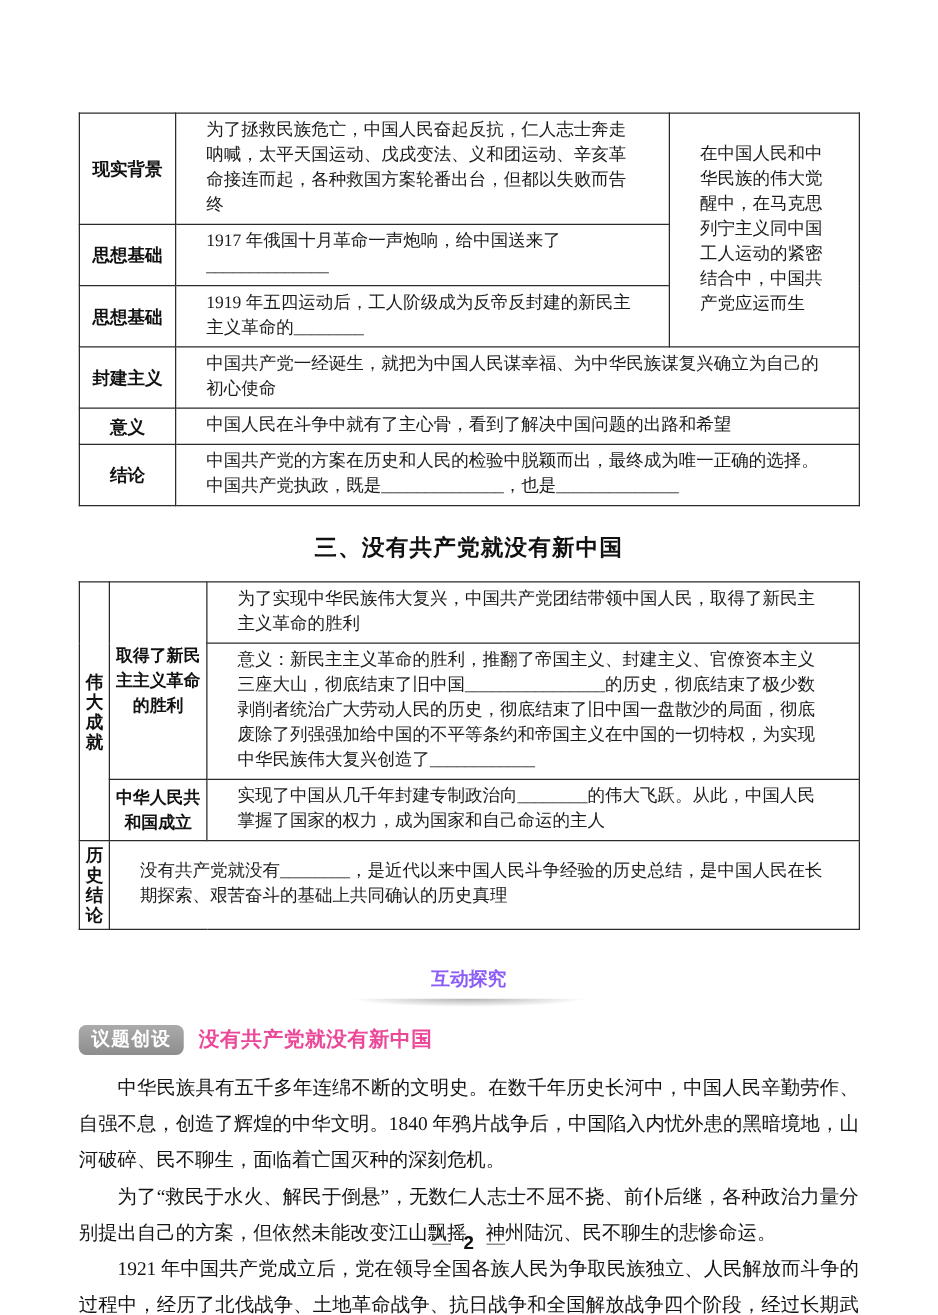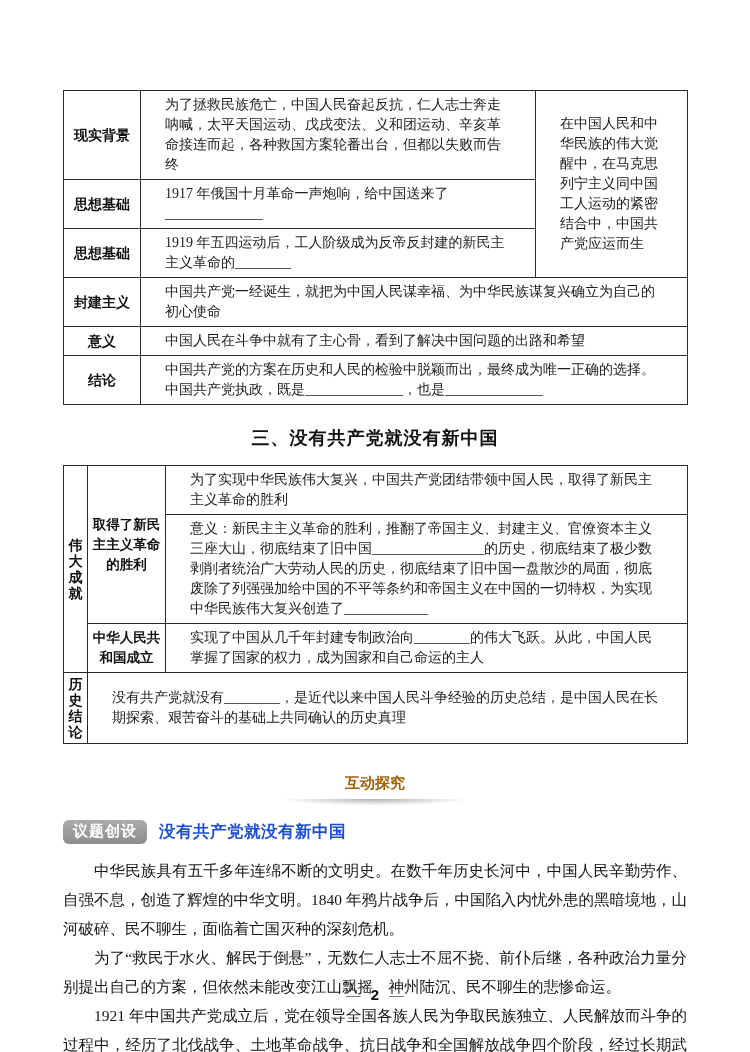--- a/index.html
+++ b/index.html
@@ -55,41 +55,41 @@
     font-weight: bold; text-align: center;
     padding: 3px 2px; word-break: break-all;
     font-size: 14px; line-height: 16px; color: #111; margin-left: 12px;
   }
 
   
   .explore-head {
     margin-top: 30px;
     text-align: center;
     font-family: "Liberation Sans", sans-serif;
-    font-weight: bold; font-size: 15px; color: #a16207;
+    font-weight: bold; font-size: 15px; color: #8b5cf6;
   }
   .explore-shadow {
     width: 250px; height: 9px; margin: 6px auto 0 auto;
     background: radial-gradient(ellipse 52% 100% at 50% 0%, rgba(0,0,0,0.30), rgba(0,0,0,0.0) 72%);
   }
   .issue-row { margin-top: 12px; display: flex; align-items: center; }
   .issue-badge {
     display: inline-block;
     background: linear-gradient(#ababab, #8d8d8d);
     color: #ffffff;
     font-family: "Liberation Sans", sans-serif;
     font-weight: bold; font-size: 15px;
     padding: 2px 10px 3px 10px;
     border-radius: 6px;
     margin-right: 12px;
     letter-spacing: 1px;
   }
   .issue-topic {
     font-family: "Liberation Serif", serif;
-    font-weight: bold; font-size: 16.5px; color: #1d4ed8;
+    font-weight: bold; font-size: 16.5px; color: #ec4899;
     letter-spacing: 0.5px;
   }
 
   
   .prose { margin-top: 12px; }
   .prose p {
     margin: 0;
     font-size: 15.5px; line-height: 29px;
     text-indent: 2em; text-align: justify;
     color: #141414;

